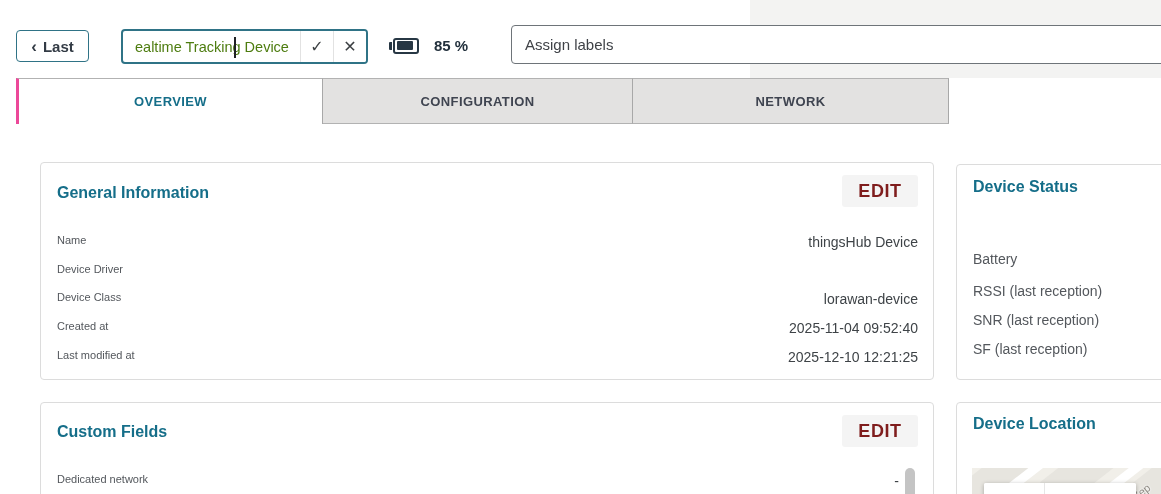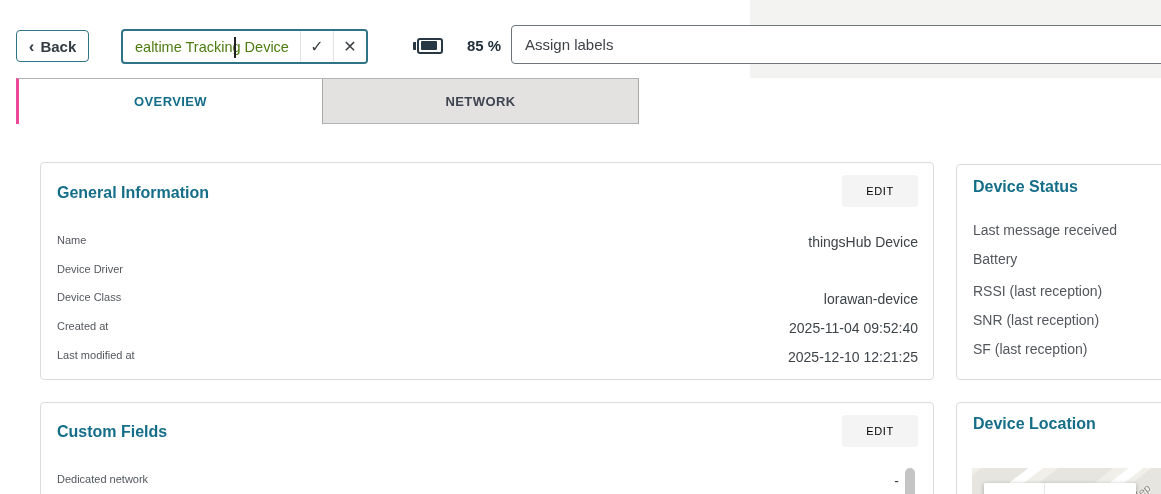--- a/index.html
+++ b/index.html
@@ -24,21 +24,21 @@
   }
   .name-edit-text{
     flex:1;display:flex;align-items:center;padding-left:12px;
     font-size:14.5px;color:#4d7c0f;white-space:nowrap;overflow:hidden;
   }
   .name-caret{position:absolute;left:111px;top:6px;width:1.5px;height:21px;background:#202124;}
   .ne-btn{
     width:32px;display:flex;align-items:center;justify-content:center;
     border-left:1px solid #e2e2e2;color:#3c4043;font-size:16px;cursor:pointer;background:#fff;
   }
-  .battery-wrap{position:absolute;left:389px;top:37px;display:flex;align-items:center;gap:24px;margin-left:24px;}
+  .battery-wrap{position:absolute;left:389px;top:37px;display:flex;align-items:center;gap:15px;}
   .battery-icon{display:flex;align-items:center;}
   .battery-nub{width:3px;height:8px;background:#273744;border-radius:1px 0 0 1px;margin-right:1px;}
   .battery-body{
     width:26px;height:16px;border:2px solid #273744;border-radius:3px;
     box-sizing:border-box;padding:1.5px;display:flex;
   }
   .battery-fill{width:85%;height:100%;background:#273744;border-radius:1px;}
   .battery-label{font-size:15px;font-weight:bold;color:#22303c;}
   .assign-input{
     position:absolute;left:511px;top:25px;width:660px;height:39px;
@@ -57,21 +57,21 @@
   }
   .tab.first{border-left:3px solid #ec4899;}
   .tab.active{background:#ffffff;color:#156e89;border-bottom:none;}
   
   .card{
     position:absolute;background:#fff;border:1px solid #dcdcdc;border-radius:4px;box-sizing:border-box;margin-top:12px;
   }
   .card-title{position:absolute;left:16px;font-size:16px;font-weight:bold;color:#156e89;}
   .edit-btn{
     position:absolute;width:76px;height:32px;background:#f4f4f4;border:none;border-radius:3px;
-    font-size:11px;font-weight:normal;letter-spacing:.6px;color:#000000;cursor:pointer;
+    font-size:18px;font-weight:bold;letter-spacing:.6px;color:#7f1d1d;cursor:pointer;
     font-family:"Liberation Sans","DejaVu Sans",sans-serif;
   }
   .kv-label{position:absolute;left:16px;font-size:11px;color:#53575c;white-space:nowrap;}
   .kv-value{position:absolute;right:15px;font-size:14px;color:#3e4347;white-space:nowrap;text-align:right;}
   .status-label{position:absolute;left:16px;font-size:14px;color:#53575c;white-space:nowrap;}
   
   .cf-scroll-thumb{position:absolute;right:18px;top:65px;width:10px;height:80px;background:#c4c4c4;border-radius:5px;}
   
   .map-area{
     position:absolute;left:15px;right:0;top:65px;bottom:0;overflow:hidden;background:#f1efe9;
@@ -95,21 +95,21 @@
 </style>
 </head>
 <body>
 
 <div class="viewport">
 
   <div class="hdr-gray-right"></div>
 
   <button class="back-btn">
     <span class="back-chevron">‹</span>
-    <span>Back</span>
+    <span>Last</span>
   </button>
 
   <div class="name-edit">
     <div class="name-edit-text">ealtime Tracking Device</div>
     <div class="name-caret"></div>
     <div class="ne-btn">
       <span>✓</span>
     </div>
     <div class="ne-btn">
       <span>✕</span>
@@ -123,41 +123,41 @@
           <div class="battery-fill"></div>
         </div>
     </div>
     <span class="battery-label">85 %</span>
   </div>
 
   <input class="assign-input" placeholder="Assign labels" style="">
 
   <div class="tabstrip">
     <div class="tab first active" style="width:307px">OVERVIEW</div>
+    <div class="tab" style="width:310px">CONFIGURATION</div>
     <div class="tab" style="width:316px">NETWORK</div>
   </div>
 
   <div class="card" style="left:40px;top:150px;width:894px;height:218px;">
     <div class="card-title" style="top:21px">General Information</div>
     <button class="edit-btn" style="right:15px;top:12px">EDIT</button>
 
     <div class="kv-label" style="top:71px">Name</div>
     <div class="kv-value" style="top:71px">thingsHub Device</div>
     <div class="kv-label" style="top:100px">Device Driver</div>
     <div class="kv-label" style="top:128px">Device Class</div>
     <div class="kv-value" style="top:128px">lorawan-device</div>
     <div class="kv-label" style="top:157px">Created at</div>
     <div class="kv-value" style="top:157px">2025-11-04 09:52:40</div>
     <div class="kv-label" style="top:186px">Last modified at</div>
     <div class="kv-value" style="top:186px">2025-12-10 12:21:25</div>
   </div>
 
   <div class="card" style="left:956px;top:152px;width:300px;height:216px;">
     <div class="card-title" style="top:13px">Device Status</div>
-    <div class="status-label" style="top:57px">Last message received</div>
     <div class="status-label" style="top:86px">Battery</div>
     <div class="status-label" style="top:118px">RSSI (last reception)</div>
     <div class="status-label" style="top:147px">SNR (last reception)</div>
     <div class="status-label" style="top:176px">SF (last reception)</div>
   </div>
 
   <div class="card" style="left:40px;top:390px;width:894px;height:170px;">
     <div class="card-title" style="top:20px">Custom Fields</div>
     <button class="edit-btn" style="right:15px;top:12px">EDIT</button>
 

